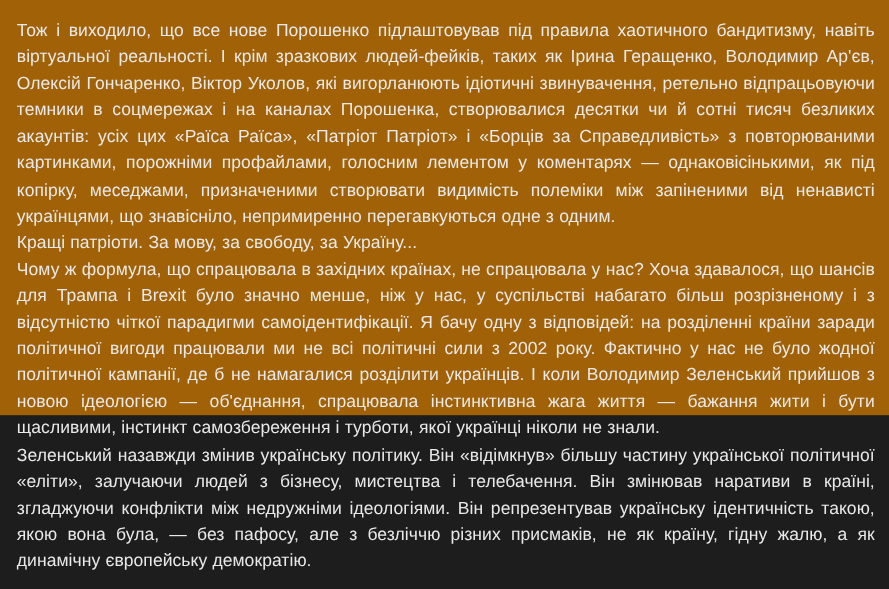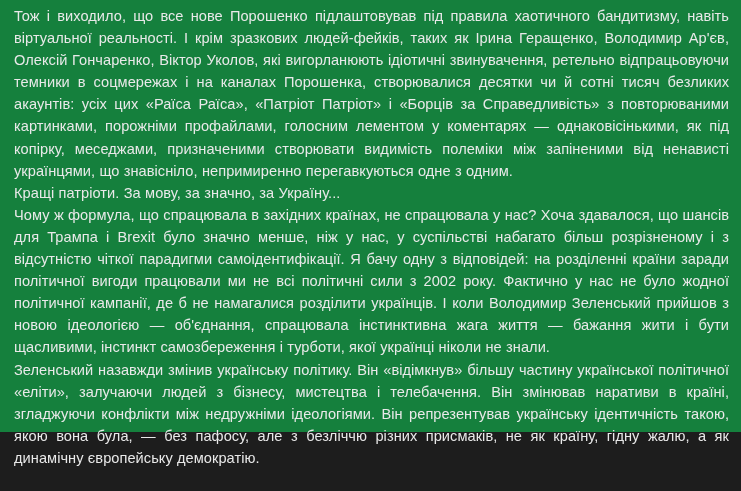--- a/index.html
+++ b/index.html
@@ -8,24 +8,24 @@
   }
   body {
     width: 741px;
     height: 491px;
     background: #1d1d1d;
     font-family: "Liberation Sans", sans-serif;
     overflow: hidden;
   }
   #page {
     width: 741px;
-    height: 432px;
-    background: #15803d;
+    height: 346px;
+    background: #a16207;
     box-sizing: border-box;
-    padding: 5px 12px 4px 14px;
+    padding: 15px 12px 4px 14px;
   }
   .para {
     color: #e9e9e9;
     font-size: 14.6px;
     line-height: 22.1px;
     margin: 0 0 0 0;
     text-align: justify;
     text-justify: inter-word;
     letter-spacing: 0.05px;
     word-spacing: 0.2px;
@@ -33,16 +33,16 @@
   }
   .para + .para {
     margin-top: 0px;
   }
 </style>
 </head>
 <body>
 
 <div id="page">
   <p class="para">Тож і виходило, що все нове Порошенко підлаштовував під правила хаотичного бандитизму, навіть віртуальної реальності. І крім зразкових людей-фейків, таких як Ірина Геращенко, Володимир Ар'єв, Олексій Гончаренко, Віктор Уколов, які вигорланюють ідіотичні звинувачення, ретельно відпрацьовуючи темники в соцмережах і на каналах Порошенка, створювалися десятки чи й сотні тисяч безликих акаунтів: усіх цих «Раїса Раїса», «Патріот Патріот» і «Борців за Справедливість» з повторюваними картинками, порожніми профайлами, голосним лементом у коментарях — однаковісінькими, як під копірку, меседжами, призначеними створювати видимість полеміки між запіненими від ненависті українцями, що знавісніло, непримиренно перегавкуються одне з одним.</p>
-  <p class="para">Кращі патріоти. За мову, за значно, за Україну...</p>
+  <p class="para">Кращі патріоти. За мову, за свободу, за Україну...</p>
   <p class="para">Чому ж формула, що спрацювала в західних країнах, не спрацювала у нас? Хоча здавалося, що шансів для Трампа і Brexit було значно менше, ніж у нас, у суспільстві набагато більш розрізненому і з відсутністю чіткої парадигми самоідентифікації. Я бачу одну з відповідей: на розділенні країни заради політичної вигоди працювали ми не всі політичні сили з 2002 року. Фактично у нас не було жодної політичної кампанії, де б не намагалися розділити українців. І коли Володимир Зеленський прийшов з новою ідеологією — об'єднання, спрацювала інстинктивна жага життя — бажання жити і бути щасливими, інстинкт самозбереження і турботи, якої українці ніколи не знали.</p>
   <p class="para">Зеленський назавжди змінив українську політику. Він «відімкнув» більшу частину української політичної «еліти», залучаючи людей з бізнесу, мистецтва і телебачення. Він змінював наративи в країні, згладжуючи конфлікти між недружніми ідеологіями. Він репрезентував українську ідентичність такою, якою вона була, — без пафосу, але з безліччю різних присмаків, не як країну, гідну жалю, а як динамічну європейську демократію.</p>
 </div>
 
 </body></html>

